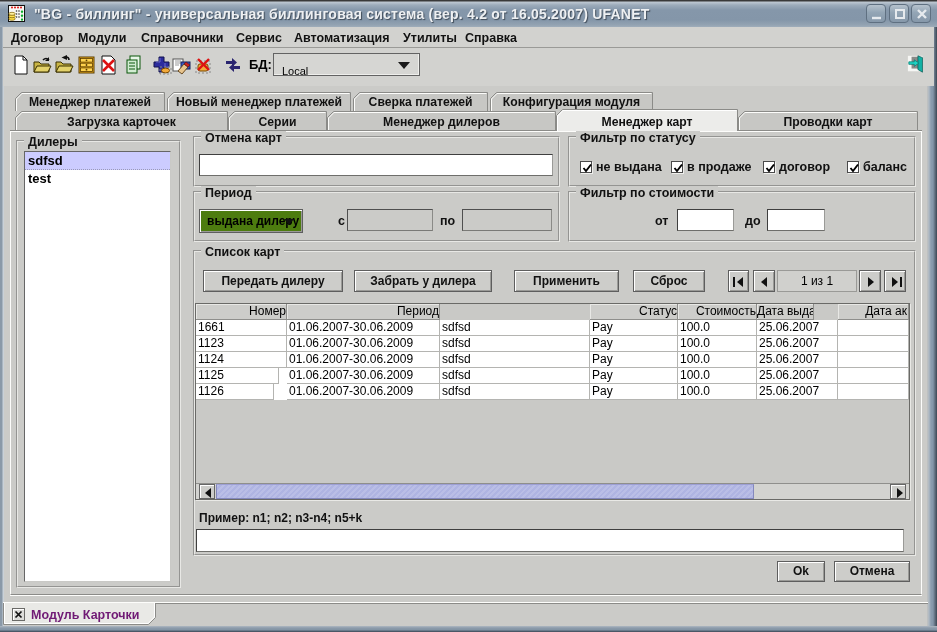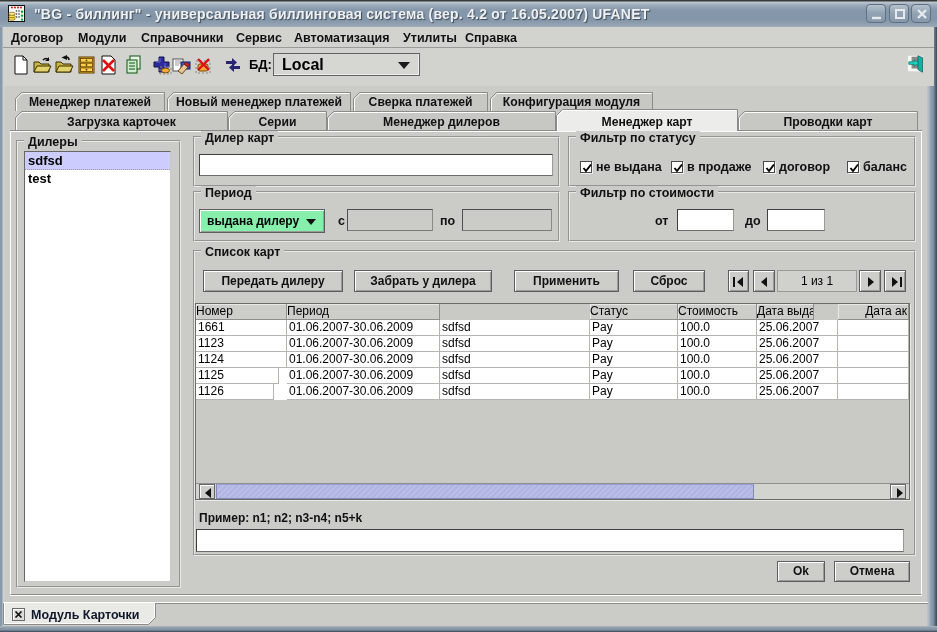--- a/index.html
+++ b/index.html
@@ -6,35 +6,35 @@
 .abs{position:absolute}
 #titlebar{position:absolute;left:0;top:0;width:937px;height:27px;background:linear-gradient(180deg,#393939 0,#393939 1px,#bfc9d3 2px,#9dacbb 5px,#8597aa 10px,#8496a9 20px,#93a3b2 25px,#9fadbb 27px)}
 #title-text{position:absolute;left:34px;top:6px;font-size:14px;font-weight:bold;color:#eef0f2;text-shadow:1px 1px 1px #3e4a57;letter-spacing:.22px;white-space:nowrap}
 .winbtn{position:absolute;top:4px;width:20px;height:19px;border-radius:4px;border:1px solid #5f7081;background:linear-gradient(180deg,#b6c2cd 0,#93a5b5 45%,#8698aa 100%)}
 .winbtn svg{position:absolute;left:2px;top:2px}
 #menubar{position:absolute;left:3px;top:27px;width:931px;height:21px;background:#d2d2cf;border-bottom:1px solid #9a9a97}
 .mi{position:absolute;top:31px;font-weight:bold;font-size:12.5px;color:#111}
 #toolbar{position:absolute;left:3px;top:48px;width:931px;height:38px;background:#d2d2cf}
 .tbi{position:absolute;top:55px;width:20px;height:20px}
 #combo{position:absolute;left:273px;top:53px;width:147px;height:23px;background:#d6d6d3;border:1px solid #636363;box-shadow:inset -1px -1px 0 #efefec}
-#combo .ct{position:absolute;left:8px;top:2px;font-weight:bold;font-size:16px}
+#combo .ct{position:absolute;left:8px;top:11px;font-weight:normal;font-size:11px}
 #combo .ca{position:absolute;right:9px;top:8px;width:0;height:0;border-left:6px solid transparent;border-right:6px solid transparent;border-top:7px solid #1a1a1a}
 #bdlabel{position:absolute;left:249px;top:57px;font-weight:bold;font-size:13px}
 
 .grp{position:absolute;border:2px groove #e8e8e5}
 .grp .t{position:absolute;top:-7px;left:6px;background:#cbcbc8;padding:0 4px;font-weight:bold;font-size:12.5px;white-space:nowrap;color:#111}
 .tf{position:absolute;background:#fff;border-style:solid;border-width:1px;border-color:#3f3f3f #9a9a97 #6e6e6b #3f3f3f}
 .tfd{position:absolute;background:#cbcbc8;border-style:solid;border-width:1px;border-color:#4f4f4f #8a8a87 #7a7a77 #4f4f4f}
 .btn{position:absolute;height:22px;background:#cdcdca;border:1px solid #5e5e5e;box-shadow:inset 1px 1px 0 #fff,inset -1px -1px 0 #9a9a97;font-weight:bold;font-size:12px;text-align:center;line-height:20px;color:#111}
 .lbl{position:absolute;font-weight:bold;font-size:12.5px;color:#111}
 .cb{position:absolute;width:12px;height:12px;background:#fff;border:1px solid #4a4a4a;box-shadow:1px 1px 0 #efefec}
 .cb svg{position:absolute;left:0px;top:0px}
 
 #tblwrap{position:absolute;left:195px;top:303px;width:715px;height:197px;border:1px solid #6a6a67;box-shadow:1px 1px 0 #e9e9e6;background:#c9c9c6}
-.hcell{position:absolute;top:0;height:16px;background:#cdcdca;border-right:1px solid #8f8f8c;border-bottom:1px solid #8f8f8c;box-shadow:inset 1px 1px 0 #e8e8e5;font-size:12px;text-align:left;line-height:15px;overflow:hidden;white-space:nowrap}
+.hcell{position:absolute;top:0;height:16px;background:#cdcdca;border-right:1px solid #8f8f8c;border-bottom:1px solid #8f8f8c;box-shadow:inset 1px 1px 0 #e8e8e5;font-size:12px;text-align:right;line-height:15px;overflow:hidden;white-space:nowrap}
 .drow{position:absolute;left:0;width:713px;height:16px;background:#fff}
 .dcell{position:absolute;top:0;height:16px;border-right:1px solid #b4b4b1;border-bottom:1px solid #b4b4b1;font-size:12px;line-height:14px;padding-left:2px;overflow:hidden;white-space:nowrap;background:#fff}
 
 #hsb{position:absolute;left:196px;top:483px;width:713px;height:16px;background:#d3d3d0;border-top:1px solid #8f8f8c}
 .sbtn{position:absolute;top:0px;width:16px;height:15px;background:#cdcdca;border:1px solid #666;box-shadow:inset 1px 1px 0 #fff}
 #thumb{position:absolute;left:20px;top:0px;width:538px;height:15px;background:repeating-linear-gradient(135deg,#babee6 0 2px,#afb4e2 2px 4px);border:1px solid #8488bd;border-top-color:#9d9fd4}
 </style></head>
 <body>
 
 <div class="abs" style="left:0;top:1px;width:4px;height:625px;background:linear-gradient(90deg,#8a99a8 0,#8a99a8 2px,#c9d1d8 3px,#c9d1d8 4px)"></div>
@@ -188,21 +188,21 @@
   </svg>
 <div class="abs" style="left:10px;top:131px;width:912px;height:464px;border:1px solid;border-color:#fdfdfb #fdfdfb #8b8b88 #fdfdfb;pointer-events:none"></div>
 <div class="abs" style="left:10px;top:595px;width:912px;height:1px;background:#fdfdfb"></div>
 <div class="grp" style="left:16px;top:140px;width:165px;height:448px">
     <span class="t">Дилеры</span>
   </div>
 <div class="abs" style="left:24px;top:151px;width:147px;height:431px;background:#fff;border:1px solid;border-color:#666 #c9c9c6 #c9c9c6 #666"></div>
 <div class="abs" style="left:25px;top:152px;width:145px;height:18px;background:#ccccff;border-bottom:1px dotted #9a9ab8;font-weight:bold;font-size:13px;line-height:17px;padding-left:3px">sdfsd</div>
 <div class="abs" style="left:25px;top:170px;width:145px;height:18px;background:#fff;font-weight:bold;font-size:13px;line-height:17px;padding-left:3px">test</div>
 <div class="grp" style="left:193px;top:136px;width:367px;height:51px">
-    <span class="t">Дилер карт</span>
+    <span class="t">Отмена карт</span>
   </div>
 <div class="tf" style="left:199px;top:154px;width:354px;height:22px"></div>
 <div class="grp" style="left:568px;top:136px;width:348px;height:51px">
     <span class="t">Фильтр по статусу</span>
   </div>
 <div class="cb" style="left:580px;top:161px">
     <svg width="12" height="12" viewBox="0 0 12 12">
       <path d="M2.5 6l2.5 3L10 2.5" stroke="#000" stroke-width="1.9" fill="none"></path>
     </svg>
   </div>
@@ -221,21 +221,21 @@
 <div class="lbl" style="left:779px;top:160px">договор</div>
 <div class="cb" style="left:847px;top:161px">
     <svg width="12" height="12" viewBox="0 0 12 12">
       <path d="M2.5 6l2.5 3L10 2.5" stroke="#000" stroke-width="1.9" fill="none"></path>
     </svg>
   </div>
 <div class="lbl" style="left:863px;top:160px">баланс</div>
 <div class="grp" style="left:193px;top:191px;width:367px;height:51px">
     <span class="t">Период</span>
   </div>
-<div class="abs" style="left:199px;top:209px;width:126px;height:24px;background:#86efac;border:1px solid #5e5e5e;box-shadow:inset 1px 1px 0 #fff,inset -1px -1px 0 #9a9a97">
+<div class="abs" style="left:199px;top:209px;width:104px;height:24px;background:#4d7c0f;border:1px solid #5e5e5e;box-shadow:inset 1px 1px 0 #fff,inset -1px -1px 0 #9a9a97">
     <span style="position:absolute;left:7px;top:4px;font-weight:bold;font-size:12px">выдана дилеру</span>
     <span style="position:absolute;right:8px;top:9px;width:0;height:0;border-left:5px solid transparent;border-right:5px solid transparent;border-top:6px solid #111"></span>
   </div>
 <div class="lbl" style="left:338px;top:214px">с</div>
 <div class="tfd" style="left:347px;top:209px;width:86px;height:22px"></div>
 <div class="lbl" style="left:440px;top:214px">по</div>
 <div class="tfd" style="left:462px;top:209px;width:90px;height:22px"></div>
 <div class="grp" style="left:568px;top:191px;width:348px;height:51px">
     <span class="t">Фильтр по стоимости</span>
   </div>
@@ -348,13 +348,13 @@
 <div class="abs" style="left:3px;top:603px;width:925px;height:1px;background:#8b8b88"></div>
 <svg class="abs" style="left:0;top:603px" width="200" height="23">
     <path d="M3.5 0 V21.5 H148.5 L155.5 14.5 V0" fill="#e9e9e6" stroke="#8b8b88"></path>
     <path d="M4.5 0 V20.5 H148 L154.5 14 V0" fill="none" stroke="#ffffff"></path>
   </svg>
 <div class="abs" style="left:12px;top:608px;width:13px;height:13px;background:#dcdcd9;border:1px solid #6a6a67;box-shadow:inset 1px 1px 0 #fff">
     <svg width="11" height="11" style="position:absolute;left:0;top:0" viewBox="0 0 11 11">
       <path d="M2.5 2.5l6 6M8.5 2.5l-6 6" stroke="#111" stroke-width="1.7"></path>
     </svg>
   </div>
-<div class="abs" style="left:31px;top:608px;font-weight:bold;font-size:12.5px;color:#0f172a">Модуль Карточки</div>
+<div class="abs" style="left:31px;top:608px;font-weight:bold;font-size:12.5px;color:#701a75">Модуль Карточки</div>
 
 </body></html>

